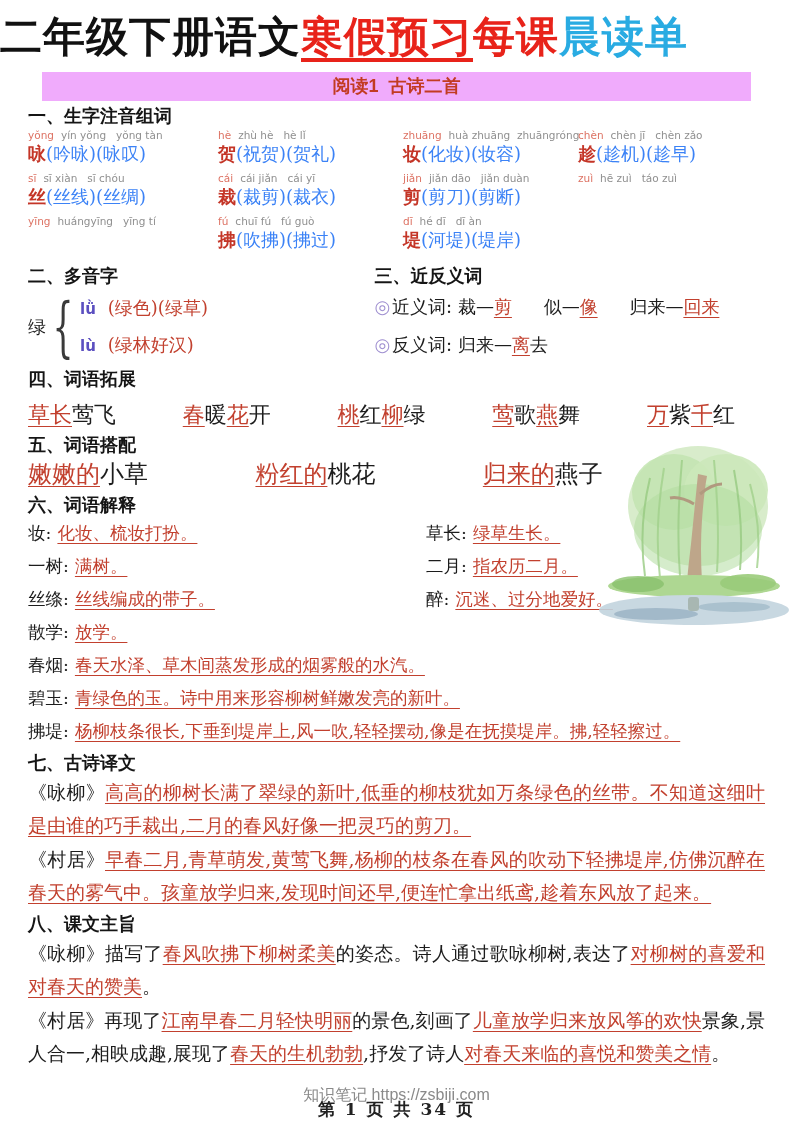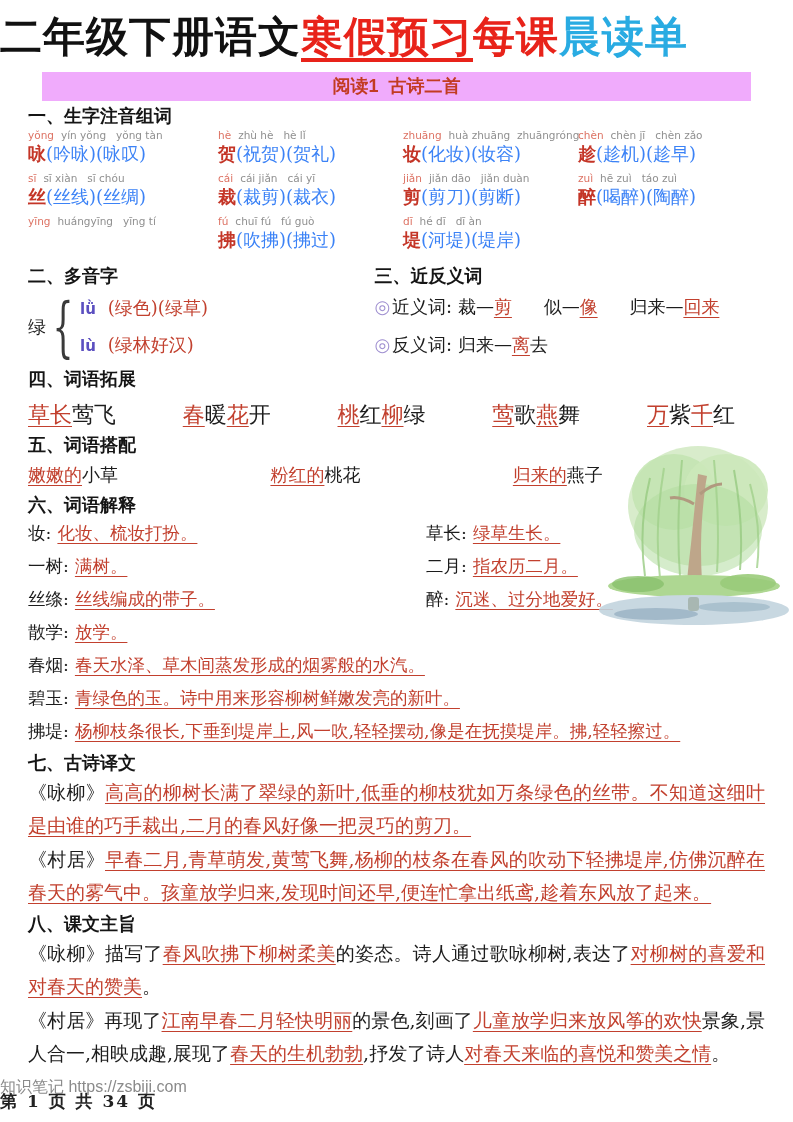--- a/index.html
+++ b/index.html
@@ -41,32 +41,32 @@
   .dy-py{color:#5b4fc0;font-family:"DejaVu Sans", sans-serif;font-weight:bold;font-size:15px;margin-right:12px;}
   .dy-words{color:#c2402e;}
   .jfy-line{font-size:18px;line-height:38px;white-space:nowrap;}
   .ring{color:#9f8fd0;margin-right:2px;}
   .pair{margin-right:26px;}
   .seg-b{color:#1c1c1c;}
   .seg-r{color:#c2402e;text-decoration:underline;text-decoration-thickness:1px;text-underline-offset:4px;}
   
   .row-s4{display:flex;justify-content:space-between;padding-right:30px;font-size:22px;line-height:31px;margin-top:8px;}
   
-  .row-s5{display:flex;width:78%;justify-content:space-between;font-size:18px;line-height:31px;margin-top:2px;}
+  .row-s5{display:flex;width:78%;justify-content:space-between;font-size:24px;line-height:31px;margin-top:2px;}
   
   .def-pairs{display:grid;grid-template-columns:54% 46%;}
   .def-row{font-size:17.5px;line-height:33px;white-space:nowrap;}
   .def-term{color:#1c1c1c;margin-right:6px;}
   .def-text{color:#c2402e;text-decoration:underline;text-decoration-thickness:1px;text-underline-offset:4px;}
   
   .para{font-size:19px;line-height:33px;text-align:justify;margin-top:1px;}
   .poem-t{color:#1c1c1c;}
   .trans{color:#c2402e;text-decoration:underline;text-decoration-thickness:1px;text-underline-offset:4px;}
   
-  .footer{position:absolute;left:0;right:0;bottom:12px;text-align:left;}
+  .footer{position:absolute;left:0;right:0;bottom:4px;text-align:center;}
   .watermark{font-family:"Liberation Sans", sans-serif;font-size:16px;color:#8a8a8a;line-height:18px;}
   .page-num{font-size:17px;font-weight:bold;color:#222;line-height:18px;margin-top:-4px;letter-spacing:2px;}
   
   .willow{position:absolute;left:598px;top:434px;width:195px;height:200px;pointer-events:none;}
 </style>
 </head>
 <body>
 
 <div class="page">
 
@@ -103,21 +103,20 @@
       <div class="zi-entry">
         <div class="py-line"><span class="py-red">cái</span><span class="py-gray">cái jiǎn   cái yī</span></div>
         <div class="zi-line"><span class="zi">裁</span><span class="zi-words">(裁剪)(裁衣)</span></div>
       </div>
       <div class="zi-entry">
         <div class="py-line"><span class="py-red">jiǎn</span><span class="py-gray">jiǎn dāo   jiǎn duàn</span></div>
         <div class="zi-line"><span class="zi">剪</span><span class="zi-words">(剪刀)(剪断)</span></div>
       </div>
       <div class="zi-entry">
         <div class="py-line"><span class="py-red">zuì</span><span class="py-gray">hē zuì   táo zuì</span></div>
-        <div class="zi-line"><span class="zi">醉</span><span class="zi-words">(喝醉)(陶醉)</span></div>
       </div>
       <div class="zi-entry">
         <div class="py-line"><span class="py-red">yīng</span><span class="py-gray">huángyīng   yīng tí</span></div>
       </div>
       <div class="zi-entry">
         <div class="py-line"><span class="py-red">fú</span><span class="py-gray">chuī fú   fú guò</span></div>
         <div class="zi-line"><span class="zi">拂</span><span class="zi-words">(吹拂)(拂过)</span></div>
       </div>
       <div class="zi-entry">
         <div class="py-line"><span class="py-red">dī</span><span class="py-gray">hé dī   dī àn</span></div>

